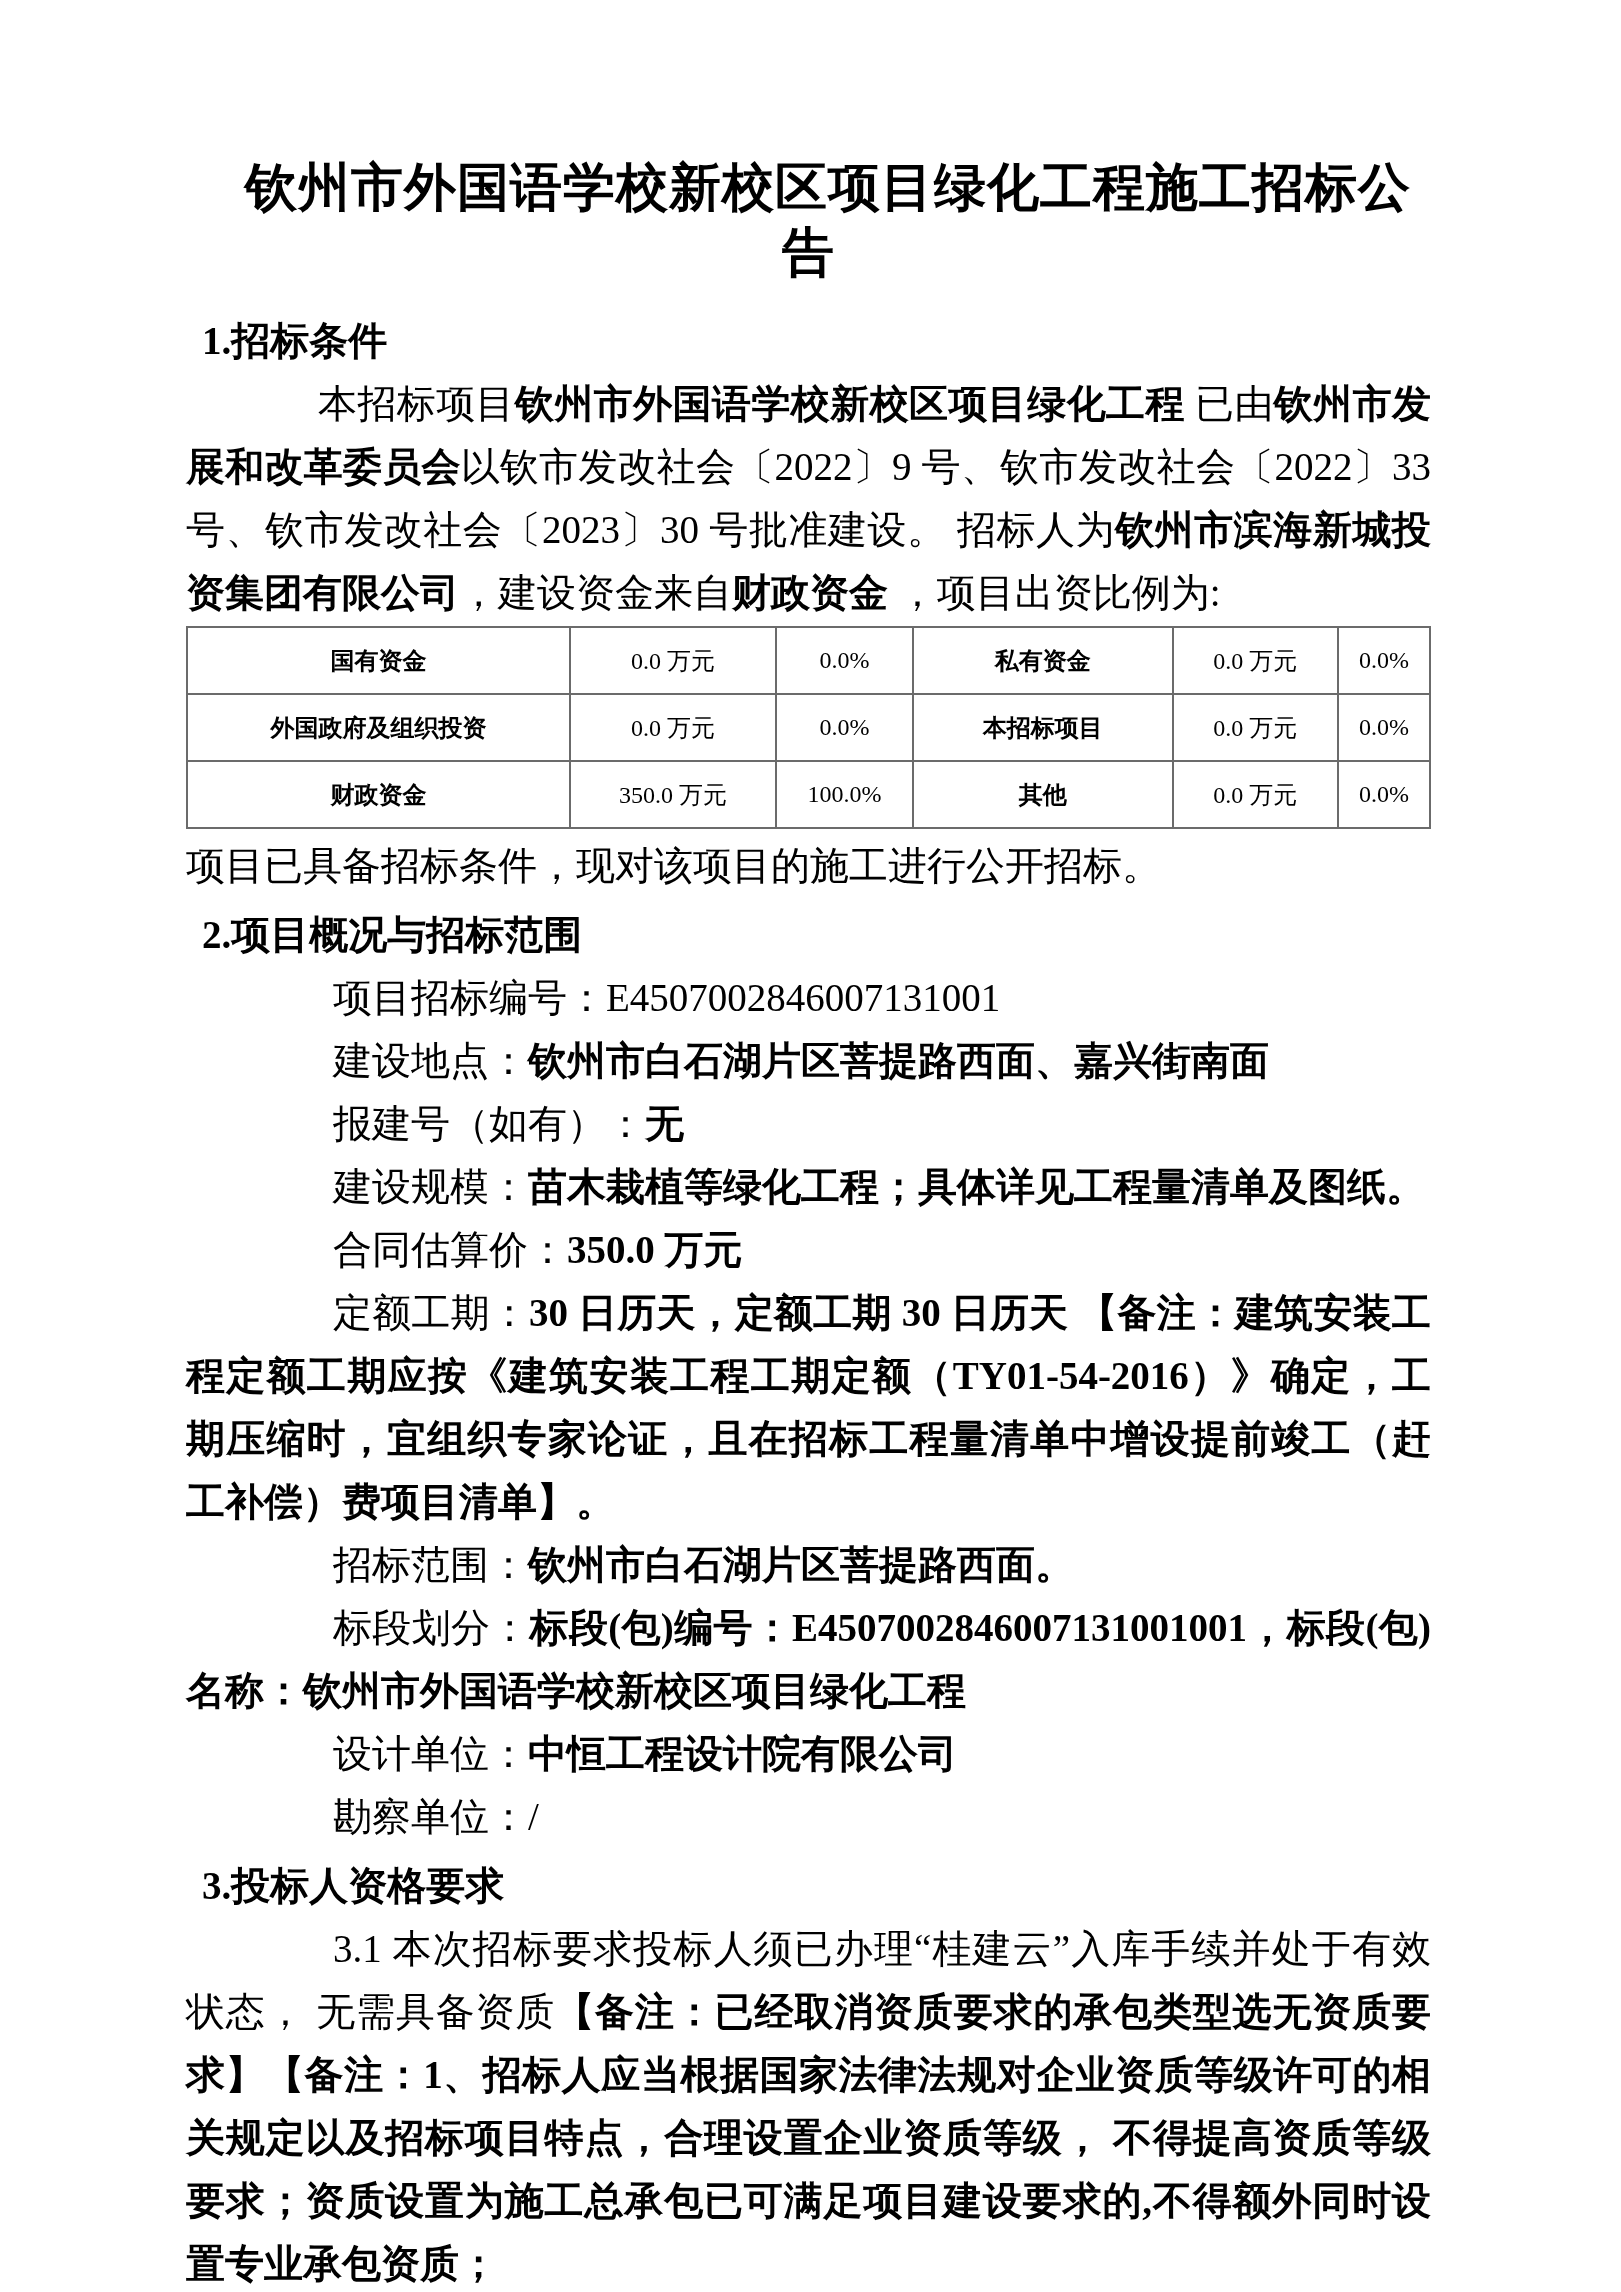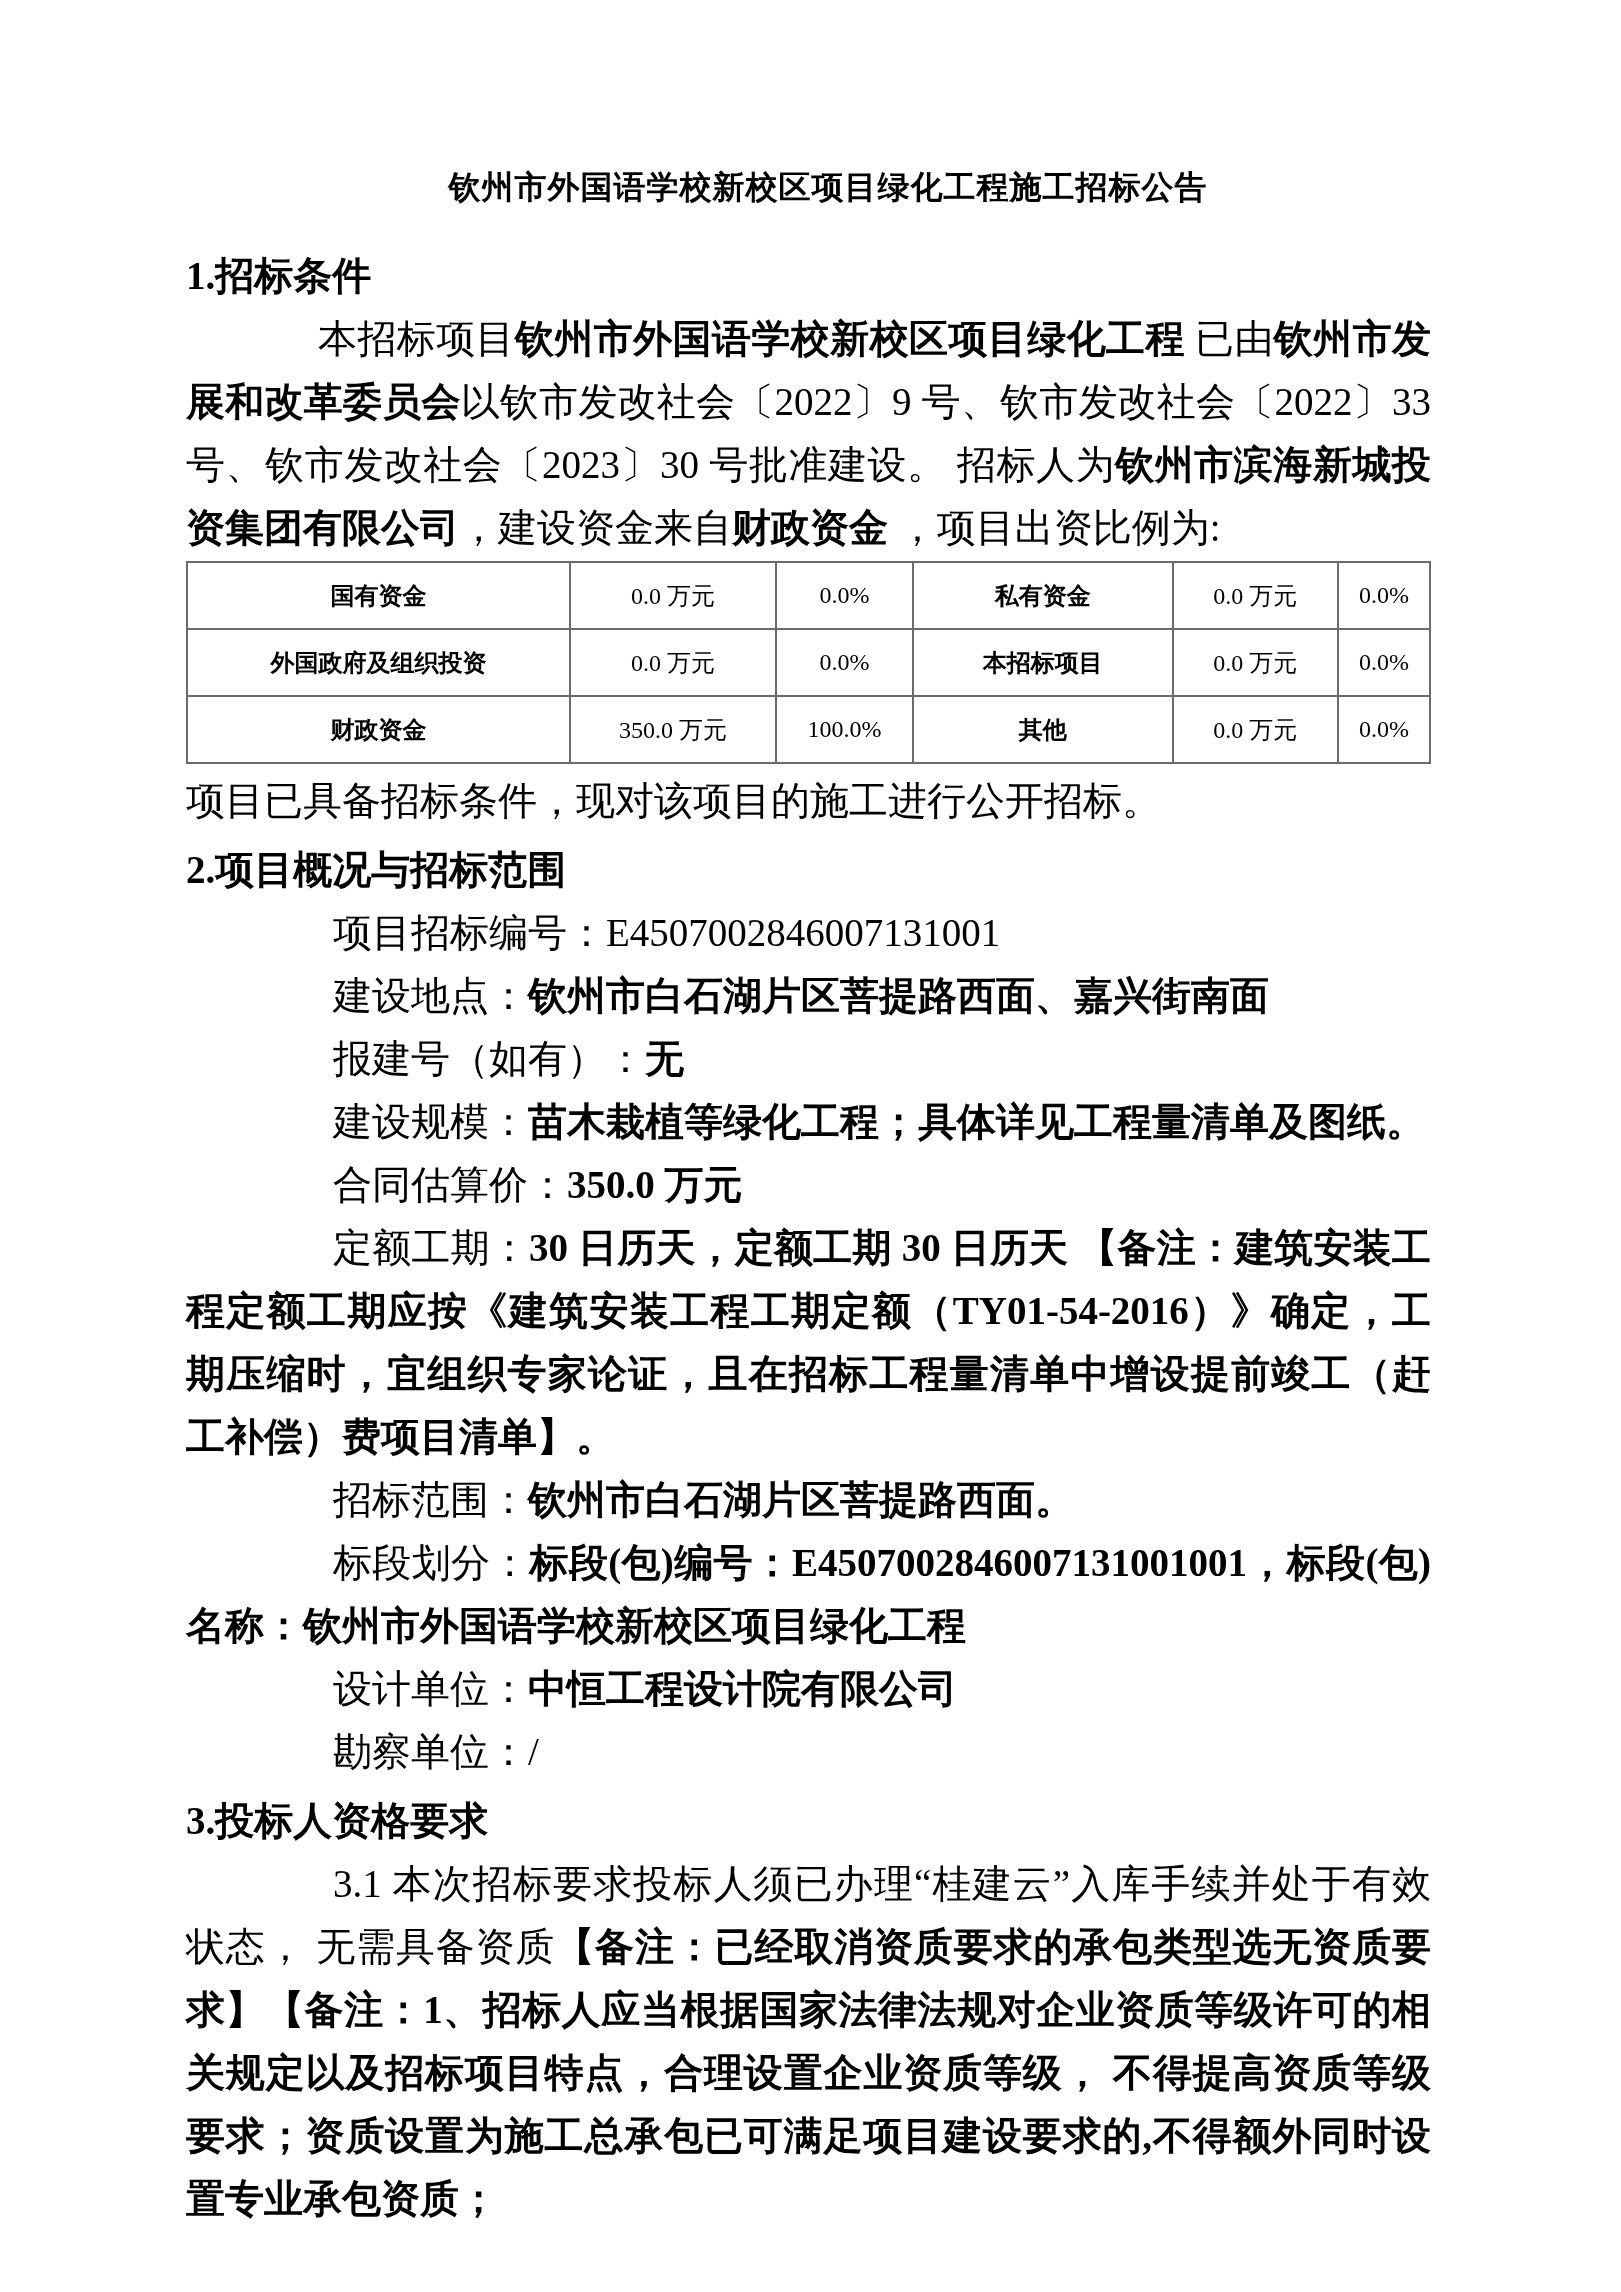--- a/index.html
+++ b/index.html
@@ -15,38 +15,39 @@
   }
   .page {
     box-sizing: border-box;
     width: 1621px;
     height: 2293px;
     padding: 155px 190px 0 186px;
     overflow: hidden;
     background: #ffffff;
   }
   .doc-title {
-    font-size: 32px;
+    font-size: 52px;
     font-weight: bold;
     text-align: center;
     text-indent: 39px;
     line-height: 65px;
     margin: 0 0 23.5px 0;
     letter-spacing: 1px;
   }
   .para {
     margin: 0;
     font-size: 39px;
     line-height: 63px;
     text-align: justify;
     word-break: break-word;
   }
   .para-heading {
     font-weight: bold;
     margin-top: 5.9px;
+    margin-left: 16px;
   }
   .indent-a { text-indent: 132px; }
   .indent-b { text-indent: 147px; }
   .bold { font-weight: bold; }
   .funding-table {
     width: 100%;
     border-collapse: collapse;
     table-layout: fixed;
     margin: 2.9px 0 4.9px 0;
     border: 2.9px solid #2f2f2f;

